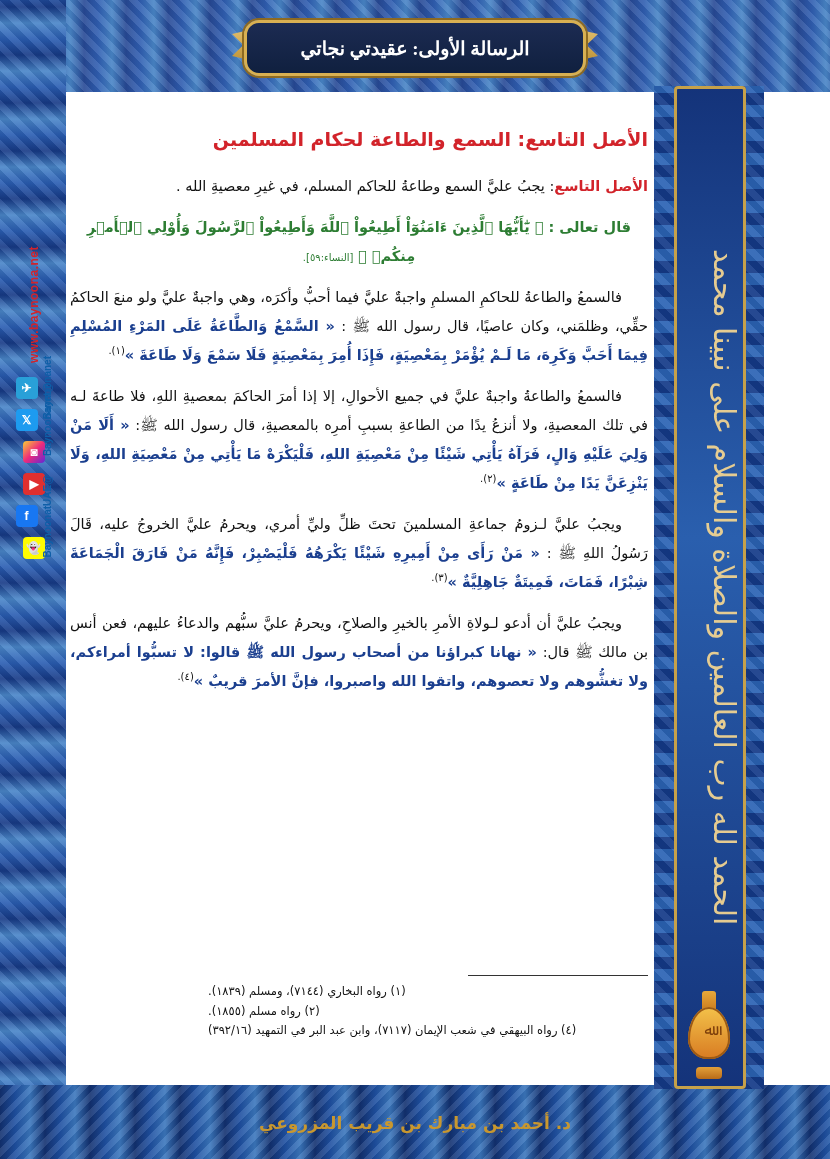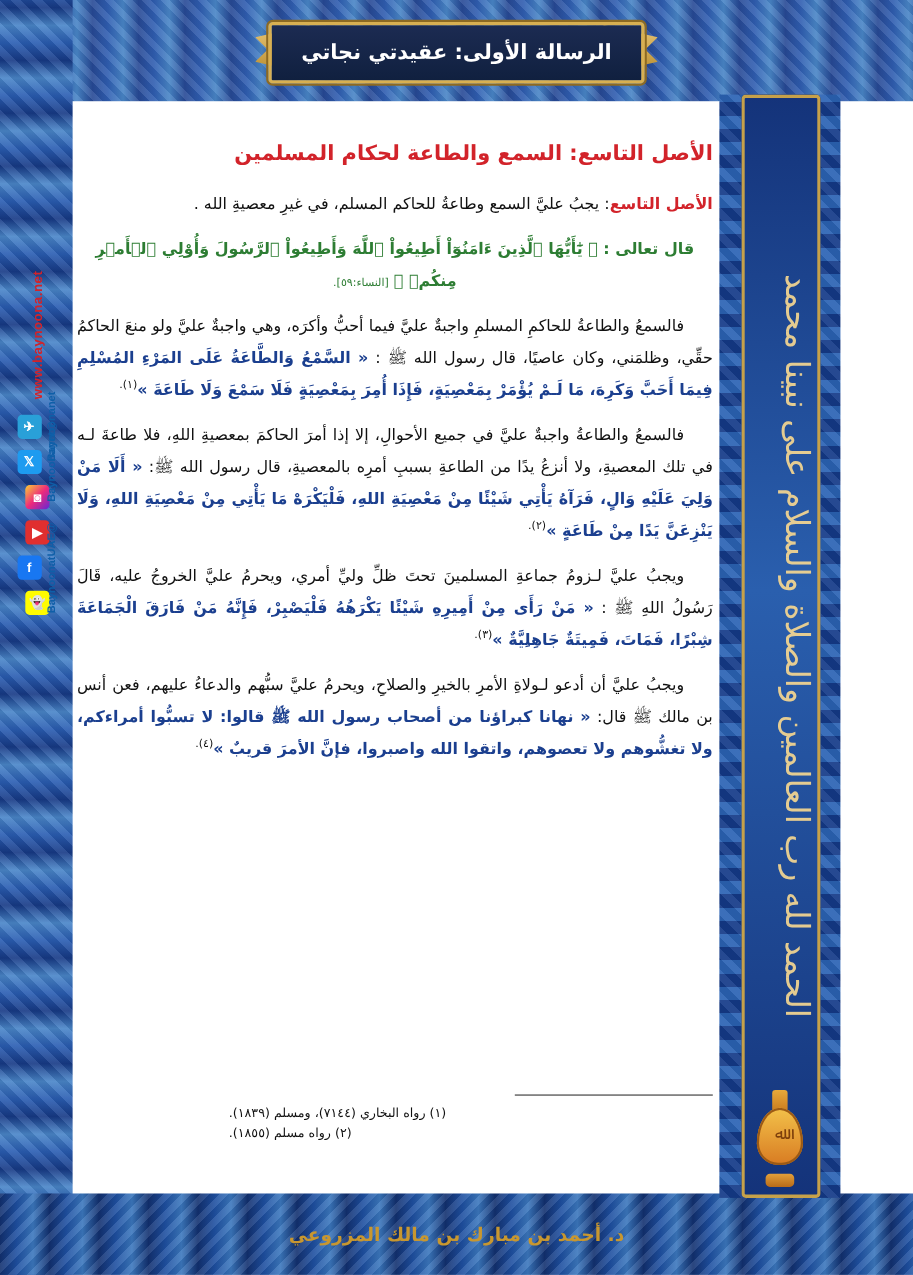--- a/index.html
+++ b/index.html
@@ -144,25 +144,26 @@
   
   .title-banner {
     position: absolute;
     top: 20px;
     left: 50%;
     transform: translateX(-50%);
     width: 336px;
     height: 50px;
     background: linear-gradient(180deg,#1c2b52,#10203f);
     border: 3px solid #d8b052;
-    border-radius: 4px;
+    border-radius: 15px;
     display: flex;
     align-items: center;
     justify-content: center;
     box-shadow: 0 0 0 2px #8d6a22;
+    font-family: Liberation Serif, serif;
   }
   .title-banner .txt {
     color: #ffffff;
     font-size: 19px;
     font-weight: bold;
     letter-spacing: 0;
     white-space: nowrap;
   }
   .banner-wing {
     position: absolute;
@@ -382,17 +383,18 @@
 
     <p class="body">
       <span>ويجبُ عليَّ أن أدعو لـولاةِ الأمرِ بالخيرِ والصلاحِ، ويحرمُ عليَّ سبُّهم والدعاءُ عليهم، فعن أنس بن مالك ﷺ قال: </span><span class="hadith">« نهانا كبراؤنا من أصحاب رسول الله ﷺ قالوا: لا تسبُّوا أمراءكم، ولا تغشُّوهم ولا تعصوهم، واتقوا الله واصبروا، فإنَّ الأمرَ قريبٌ »</span><span class="sup">(٤).</span>
     </p>
   </div>
 
   <div class="footnotes">
     <div class="rule"></div>
     <div class="fn">(١) رواه البخاري (٧١٤٤)، ومسلم (١٨٣٩).</div>
     <div class="fn">(٢) رواه مسلم (١٨٥٥).</div>
-  </div>
-
-  <div class="author">د. أحمد بن مبارك بن مالك المزروعي</div>
+    <div class="fn">(٤) رواه البيهقي في شعب الإيمان (٧١١٧)، وابن عبد البر في التمهيد (٣٩٢/١٦)</div>
+  </div>
+
+  <div class="author">د. أحمد بن مبارك بن قريب المزروعي</div>
 
 </div>
 
 </body></html>

